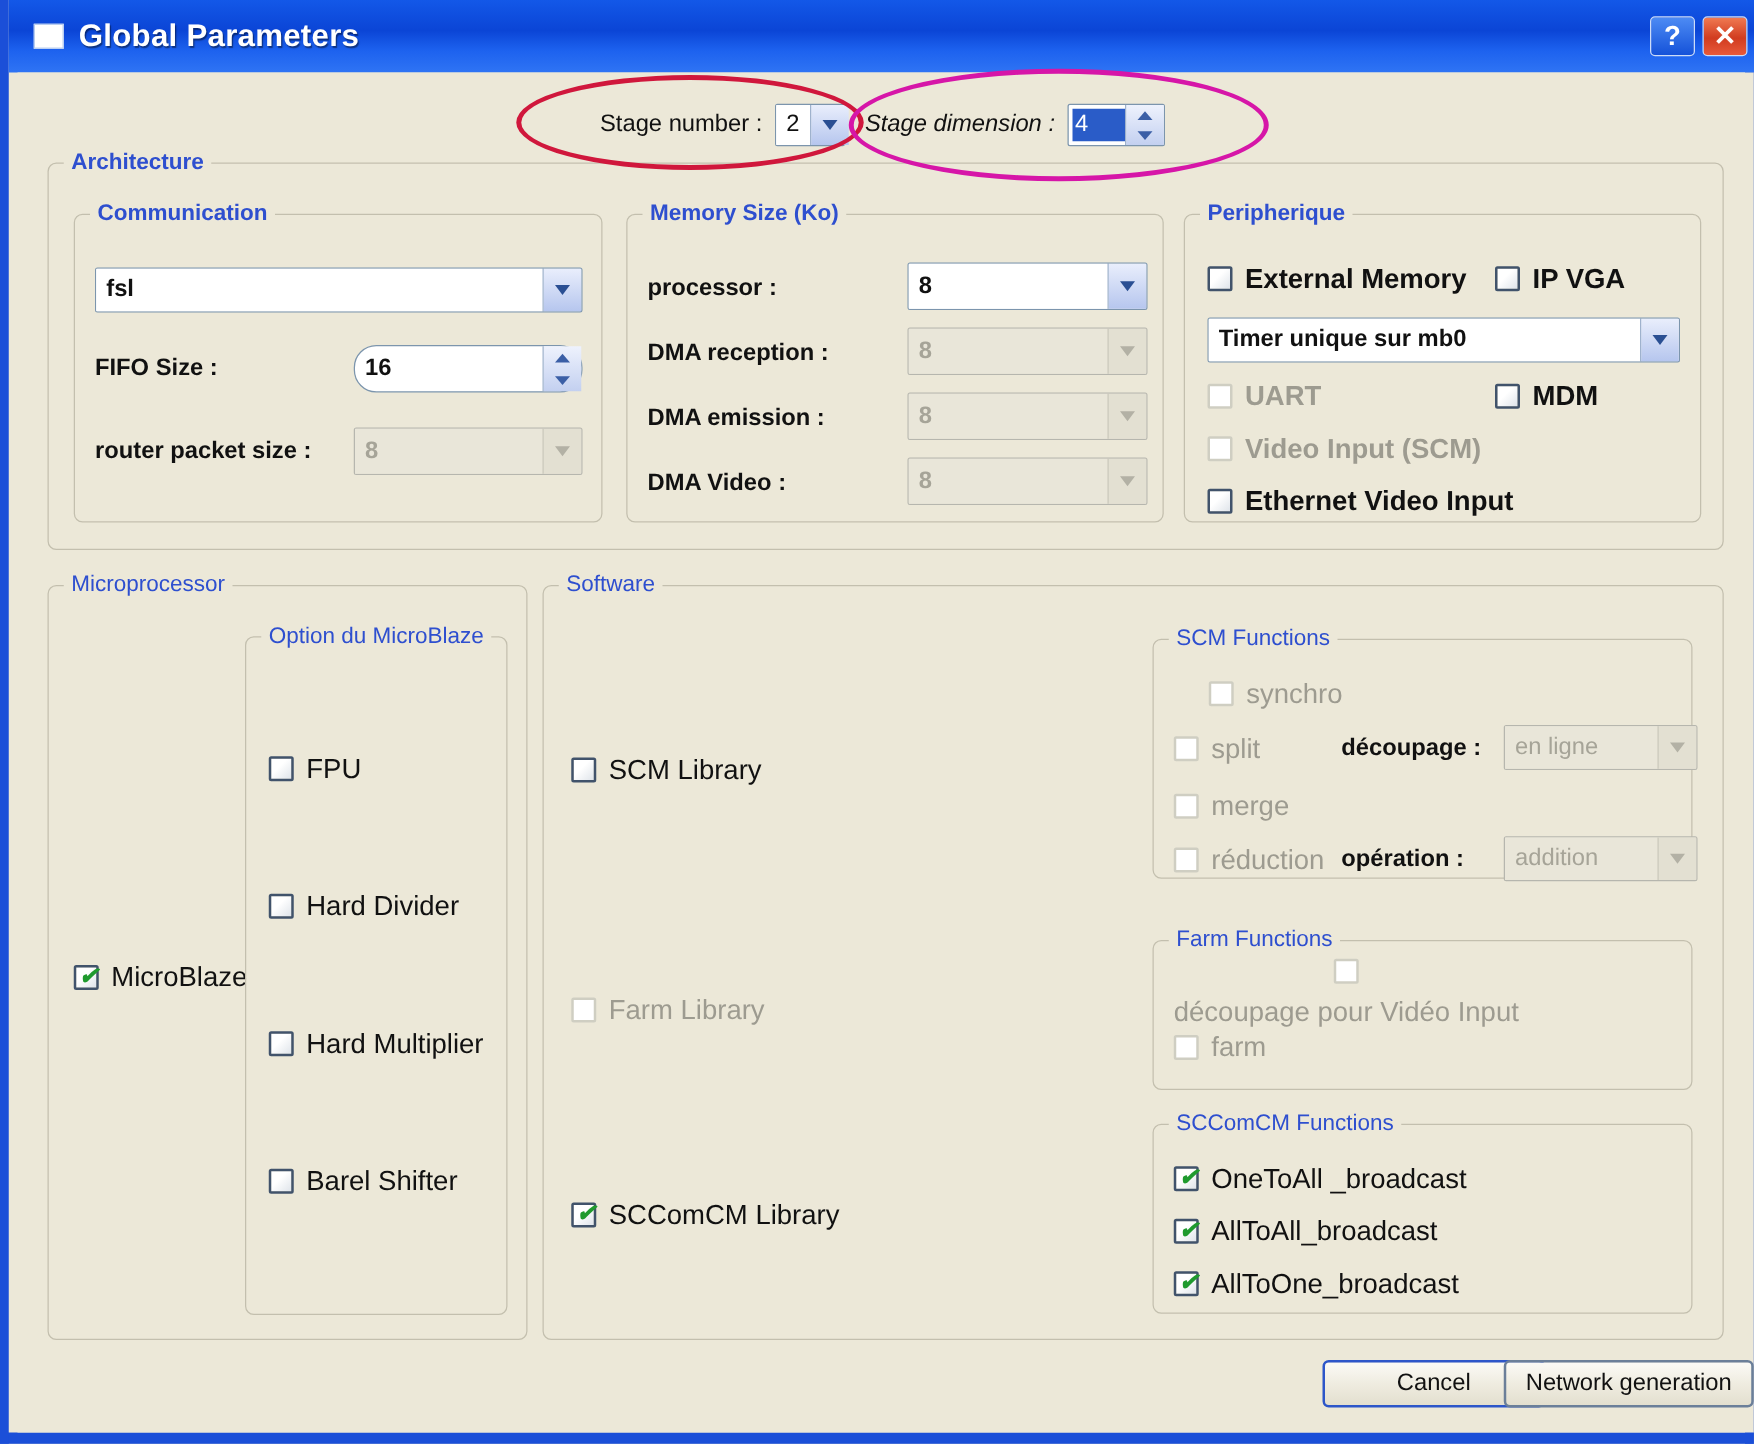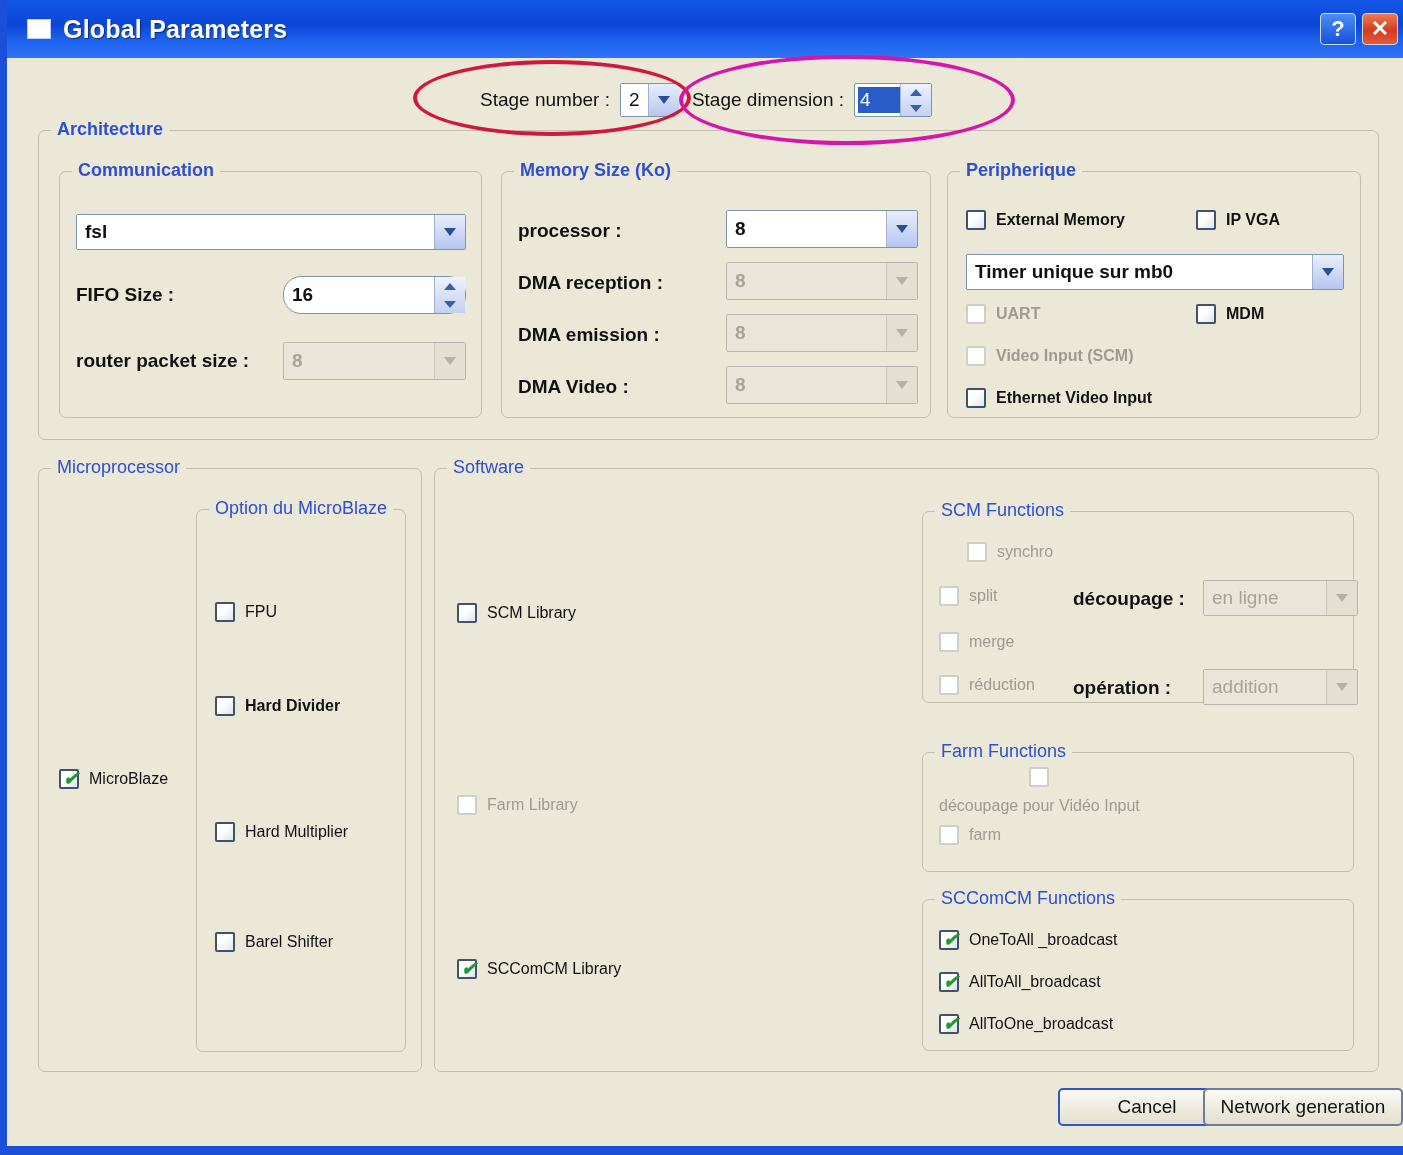--- a/index.html
+++ b/index.html
@@ -86,21 +86,21 @@
   .cb{display:inline-flex;align-items:center;gap:10px;}
   .box{
     width:20px;height:20px;box-sizing:border-box;flex:0 0 20px;
     border:2px solid #41536b;background:linear-gradient(135deg,#ffffff 40%,#dfe4ea);
     position:relative;border-radius:2px;
   }
   .box.dis{border:2px solid #cfcec2;background:#ffffff;}
   .box .tick{
     position:absolute;left:2px;top:-2px;color:#1f9a2e;font-size:19px;font-weight:bold;line-height:20px;
   }
-  .cbtext{font-size:16px;color:#111;white-space:nowrap;}
+  .cbtext{font-size:22px;color:#111;white-space:nowrap;}
   .cbtext.dis{color:#9d9b90;}
   
   .btn{
     box-sizing:border-box;height:38px;border:2px solid #6b7f99;border-radius:5px;
     background:linear-gradient(180deg,#fbfaf6 0%,#efece0 50%,#e3dfcf 100%);
     font-size:19px;color:#111;display:flex;align-items:center;justify-content:center;
   }
   .btn.primary{border-color:#2d56c9;}
   
   .ell{position:absolute;border-radius:50%;box-sizing:border-box;pointer-events:none;}
@@ -124,21 +124,21 @@
   <div class="client">
 
     <div class="toprow">
       <div class="lbl" style="margin-left:466px;">Stage number :</div>
       <div class="combo" style="width:56px;margin-left:10px;">
         <div class="cval">2</div>
         <div class="carrow">
             <i class="chev"></i>
           </div>
       </div>
-      <div class="lbl" style="margin-left:16px;">Stage dimension :</div>
+      <div class="lbl" style="margin-left:16px;font-style:italic;">Stage dimension :</div>
       <div class="spin" style="width:78px;margin-left:10px;">
         <div class="sval sel">4</div>
         <div class="sbtns">
           <div class="sb">
               <i class="up"></i>
             </div>
           <div class="sb">
               <i class="dn"></i>
             </div>
         </div>
@@ -251,21 +251,21 @@
             <i class="tick">✔</i>
           </span>
         <span class="cbtext">MicroBlaze</span>
       </div>
       <div class="grp" style="left:157px;top:40px;width:210px;height:543px;">
         <div class="gt">Option du MicroBlaze</div>
         <div class="cb" style="position:absolute;left:18px;top:92px;">
           <span class="box"></span>
           <span class="cbtext">FPU</span>
         </div>
-        <div class="cb" style="position:absolute;left:18px;top:186px;font-weight:bold;">
+        <div class="cb" style="position:absolute;left:18px;top:202px;">
           <span class="box"></span>
           <span class="cbtext">Hard Divider</span>
         </div>
         <div class="cb" style="position:absolute;left:18px;top:312px;">
           <span class="box"></span>
           <span class="cbtext">Hard Multiplier</span>
         </div>
         <div class="cb" style="position:absolute;left:18px;top:422px;">
           <span class="box"></span>
           <span class="cbtext">Barel Shifter</span>

